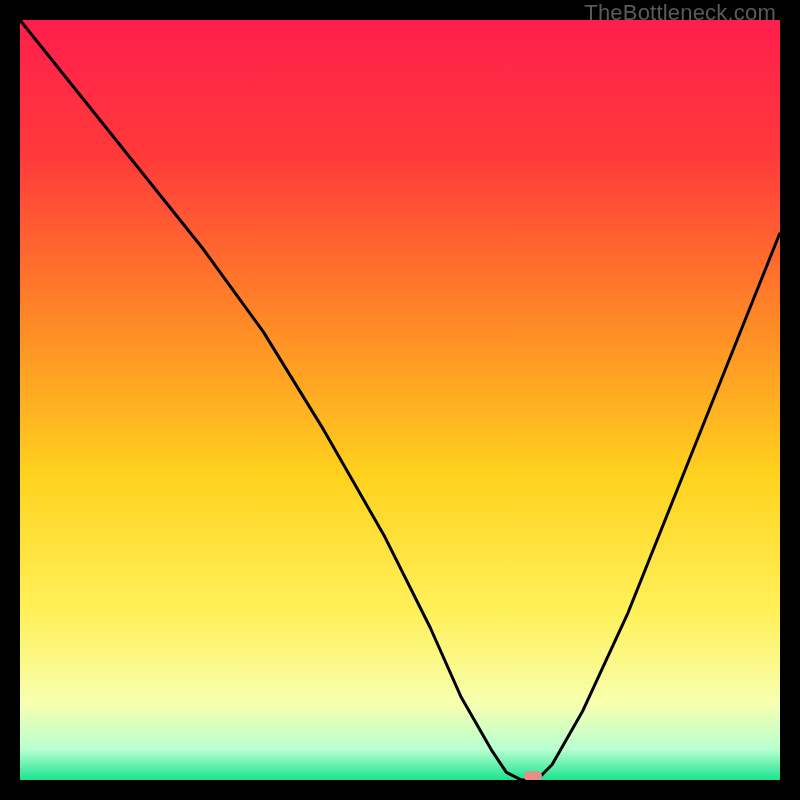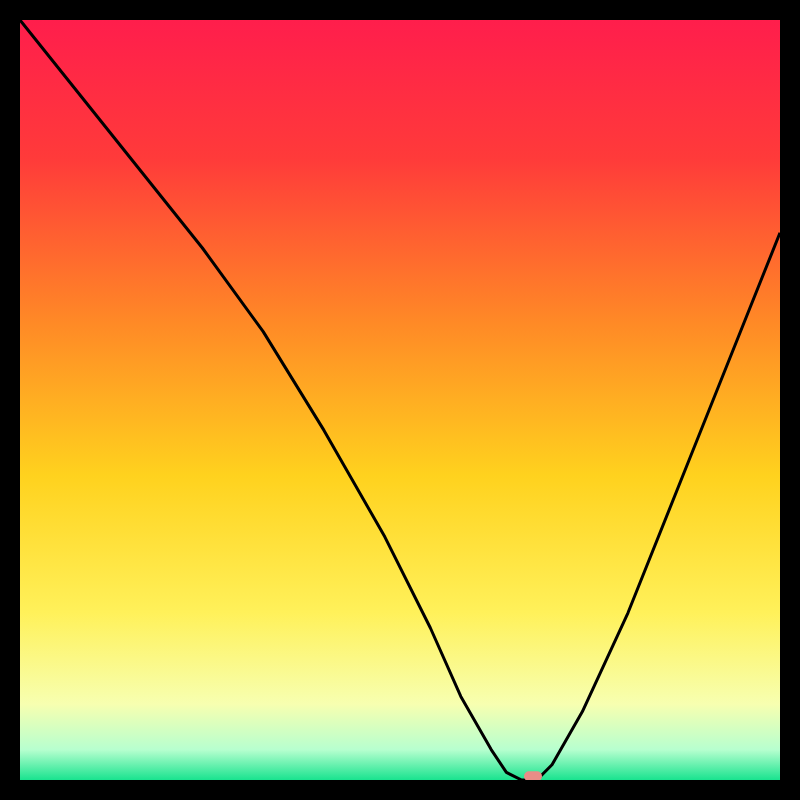--- a/index.html
+++ b/index.html
@@ -34,20 +34,21 @@
     font-weight: 500;
     letter-spacing: 0.2px;
     z-index: 10;
   }
   svg { display: block; }
 </style>
 </head>
 <body>
 
 <div class="frame">
+  <div class="watermark">TheBottleneck.com</div>
   <div class="plot">
     <svg id="chart-svg" width="760" height="760" viewBox="0 0 760 760" preserveAspectRatio="none">
         <defs>
           <linearGradient id="bg-grad" x1="0" y1="0" x2="0" y2="1">
             <stop offset="0%" stop-color="#ff1e4c"></stop>
             <stop offset="18%" stop-color="#ff3a3a"></stop>
             <stop offset="40%" stop-color="#ff8a26"></stop>
             <stop offset="60%" stop-color="#ffd21e"></stop>
             <stop offset="78%" stop-color="#fff15a"></stop>
             <stop offset="90%" stop-color="#f7ffb0"></stop>

